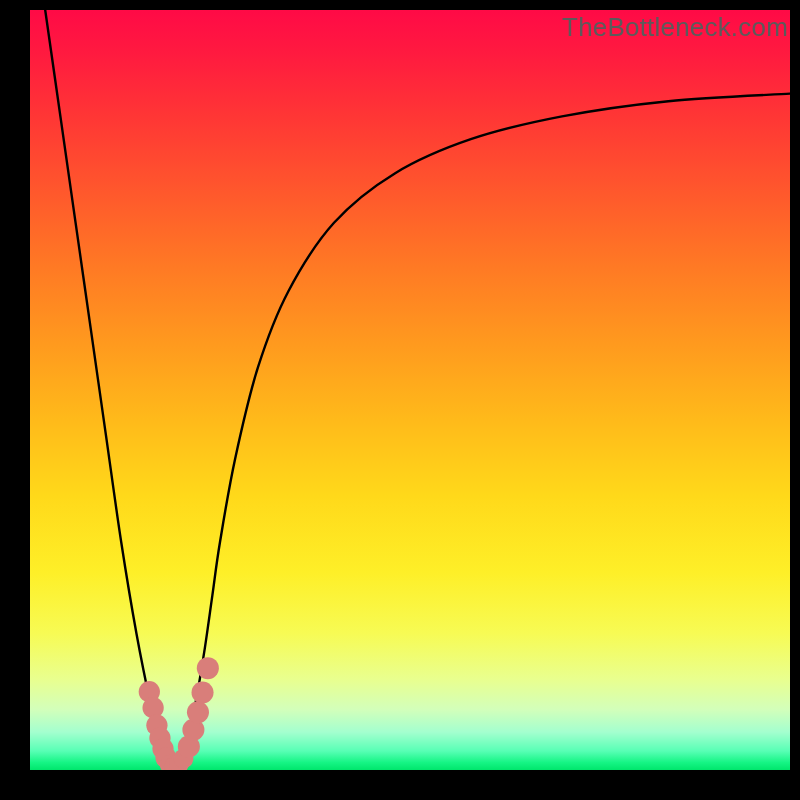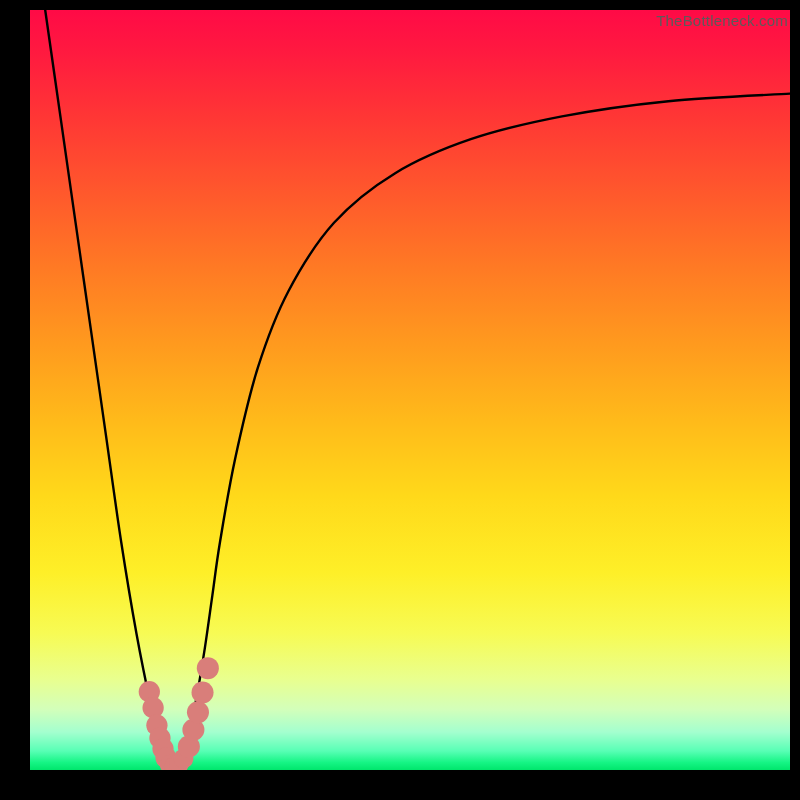--- a/index.html
+++ b/index.html
@@ -46,21 +46,21 @@
       #58ffb5 97.5%,
       #16f585 99%,
       #00e66c 100%
     );
   }
   .watermark {
     position: absolute;
     top: 12px;
     right: 12px;
     color: #5b5b5b;
-    font-size: 15px;
+    font-size: 26px;
     font-weight: 400;
     letter-spacing: 0.2px;
     user-select: none;
   }
   svg.curve {
     position: absolute;
     left: 0; top: 0;
     width: 760px; height: 760px;
   }
 </style>

